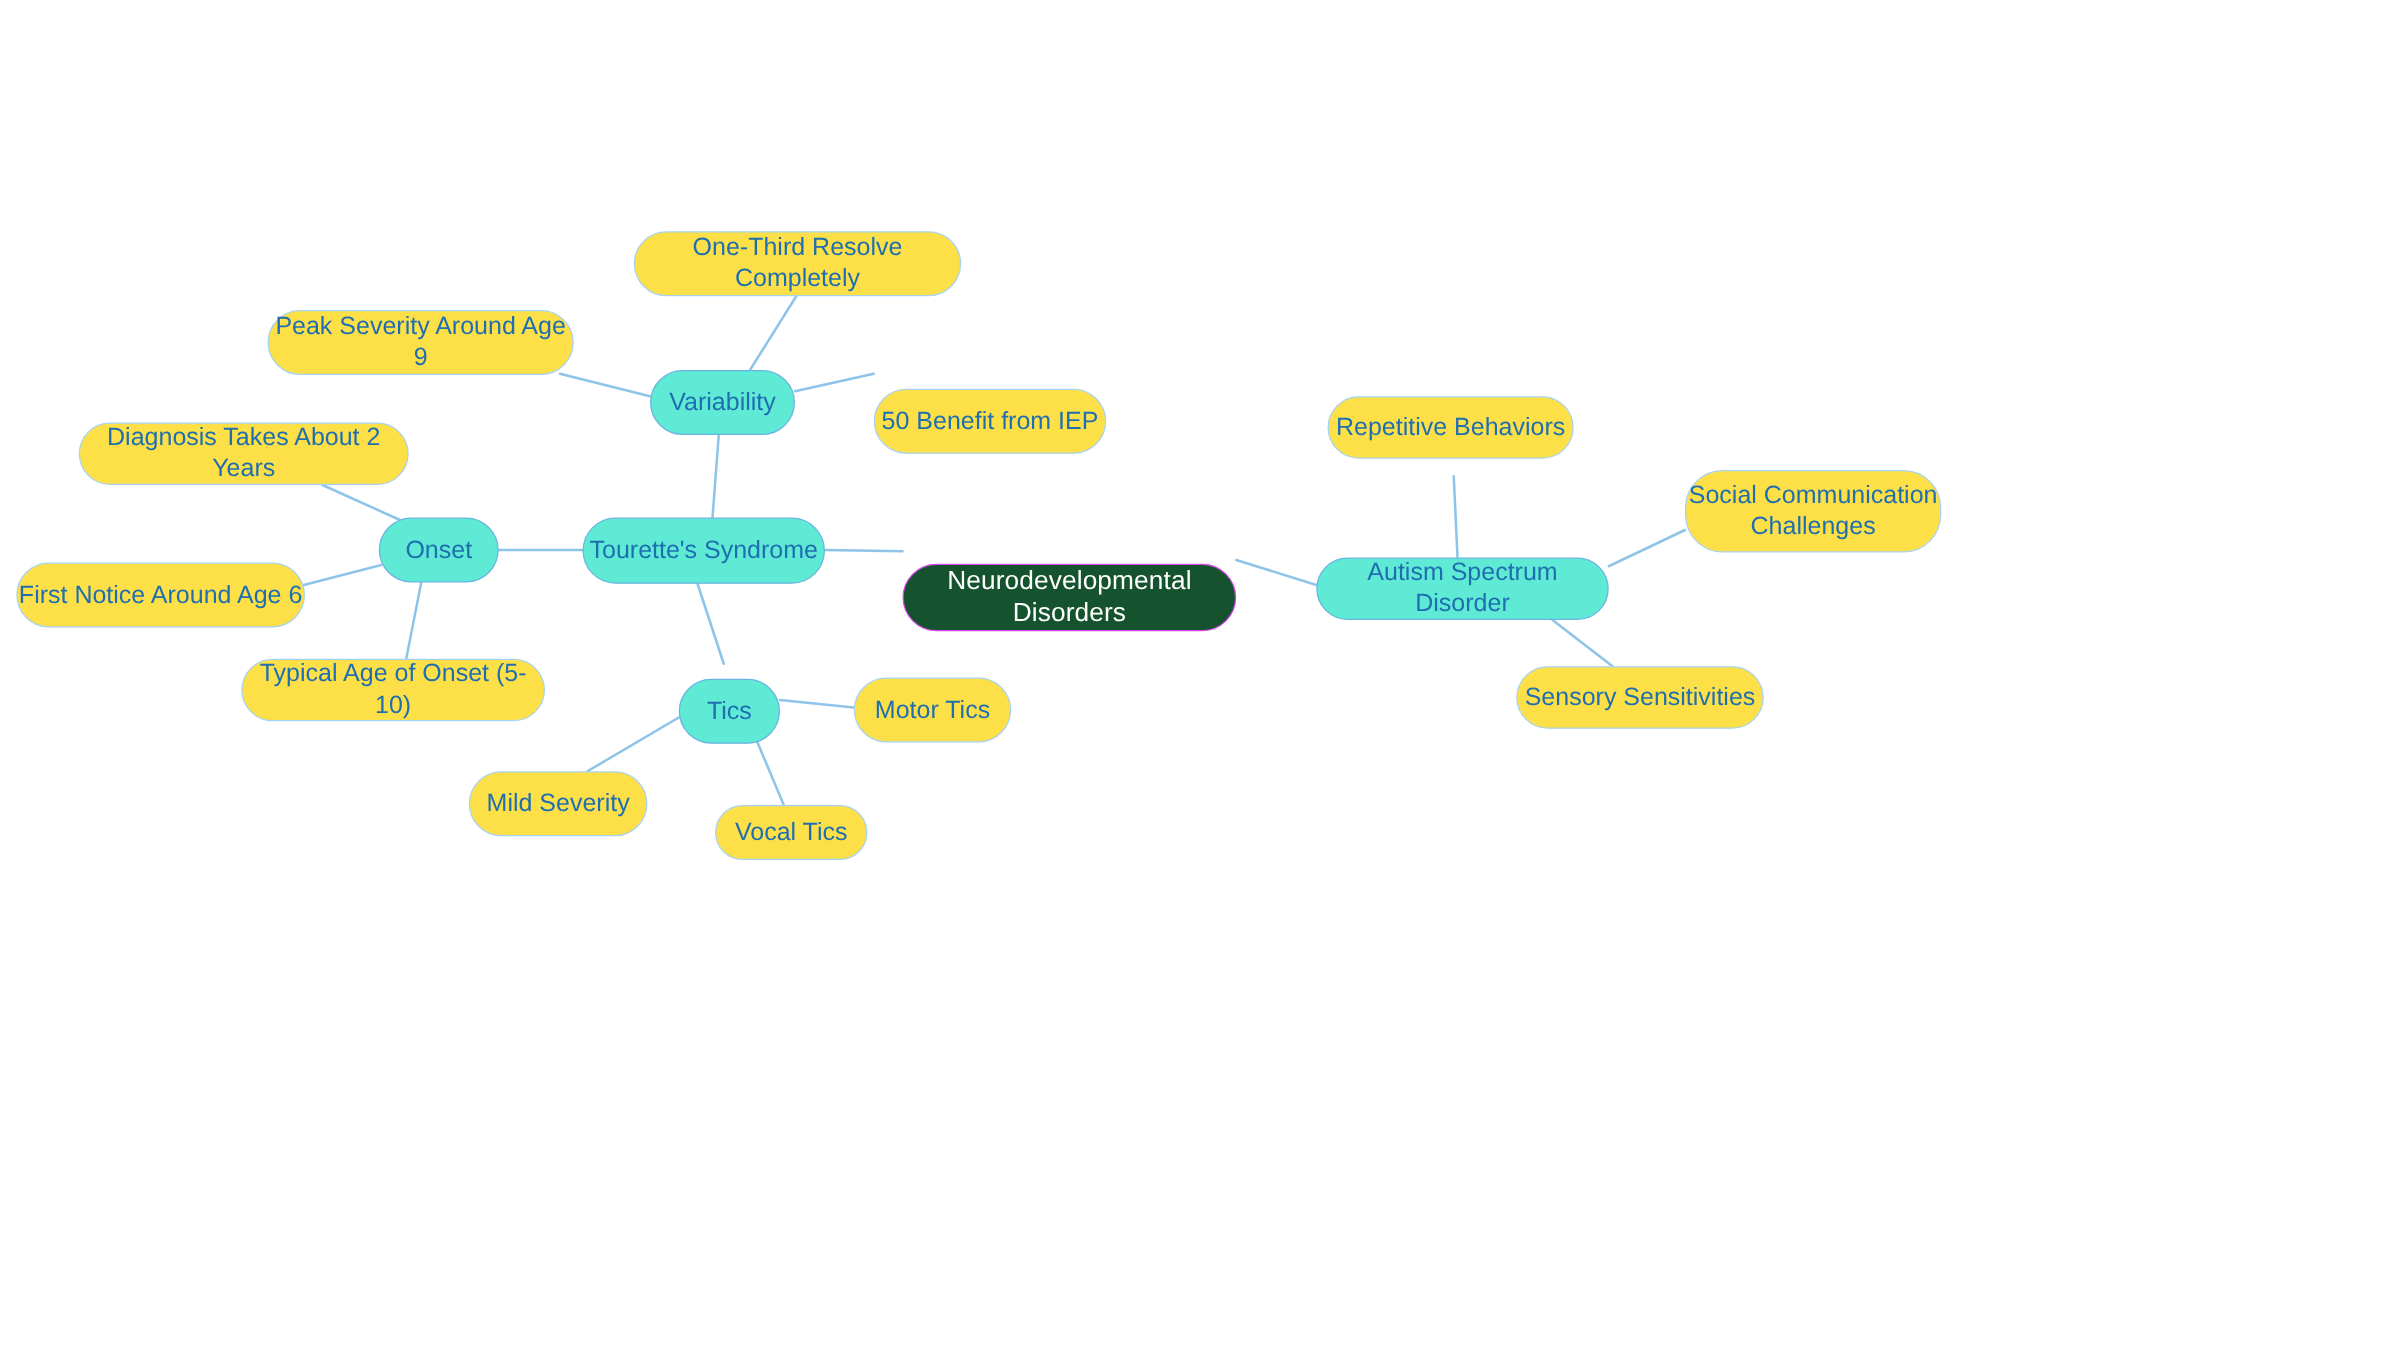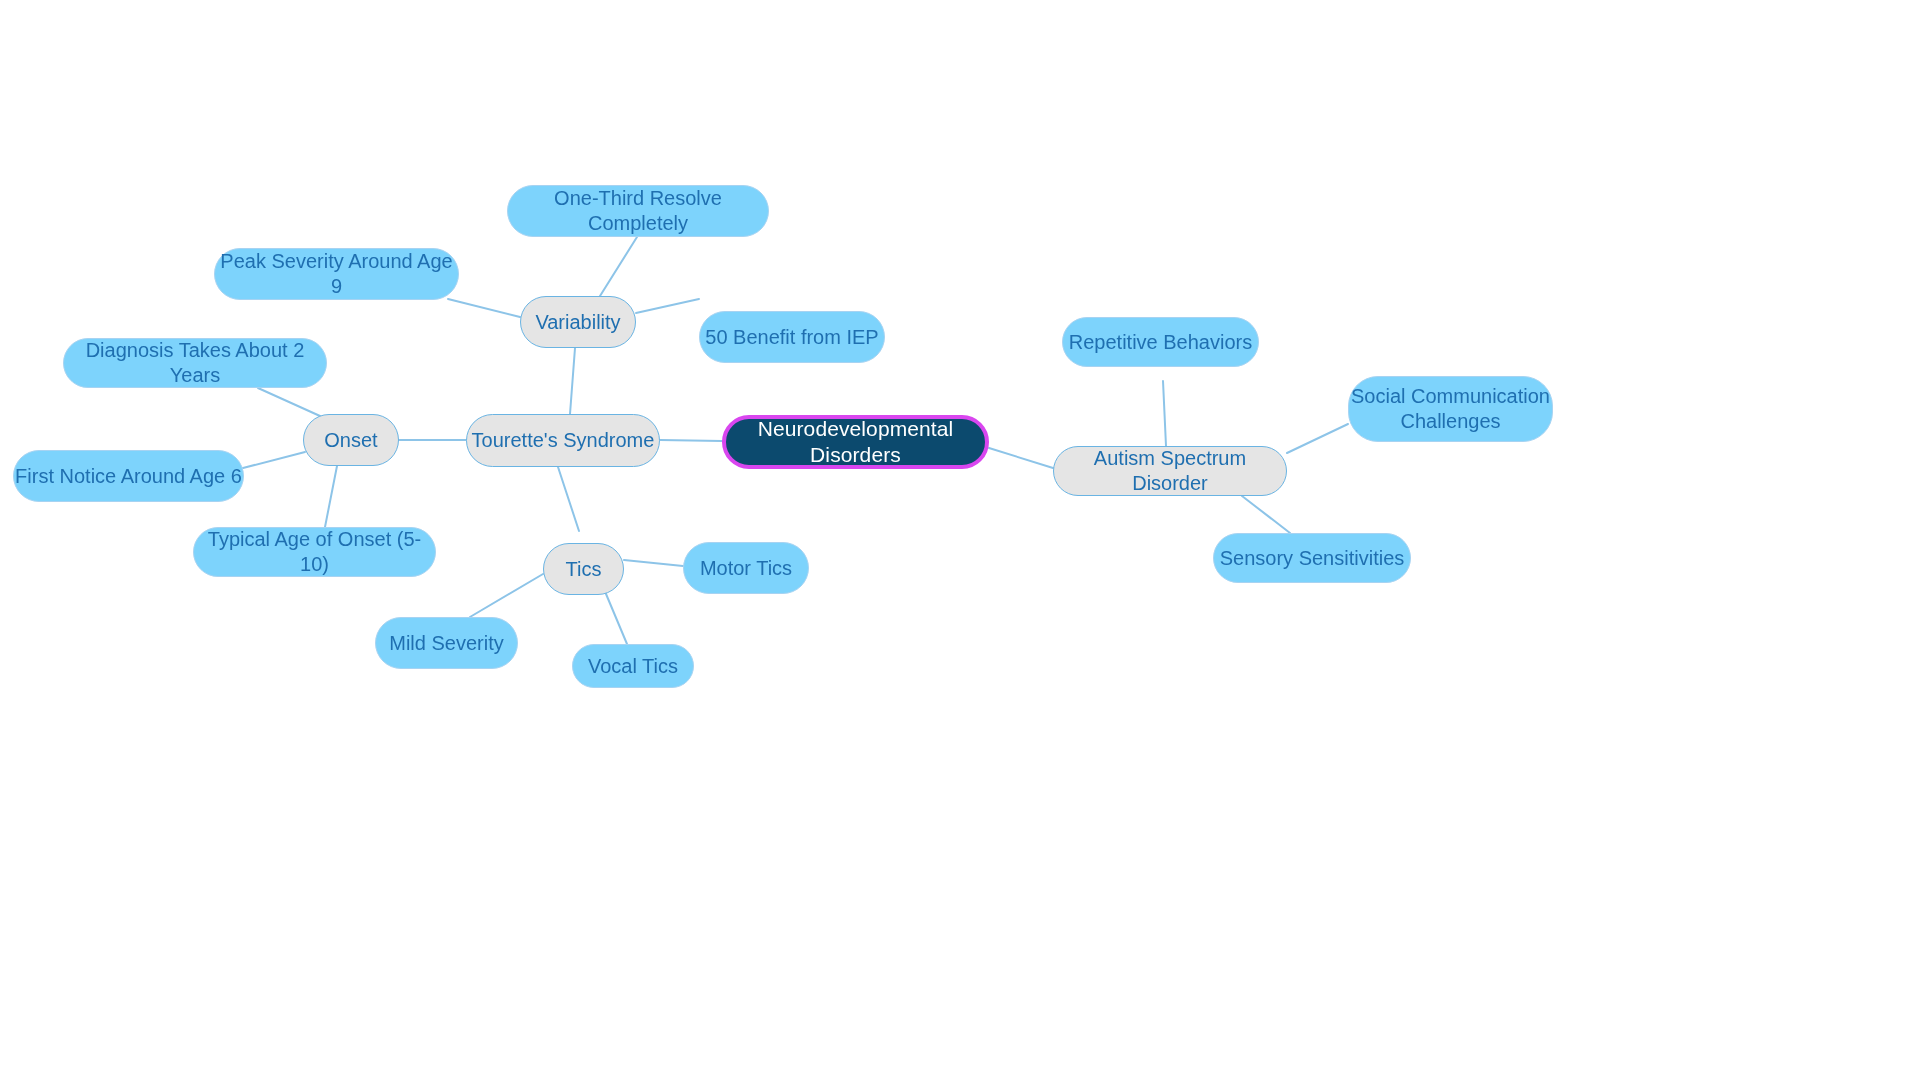--- a/index.html
+++ b/index.html
@@ -29,36 +29,37 @@
     position: absolute;
     box-sizing: border-box;
     display: flex;
     align-items: center;
     justify-content: center;
     text-align: center;
     line-height: 1.25;
     white-space: pre-line;
   }
   .node-root {
-    background: #0c4a6e;
+    background: #14532d;
     color: #ffffff;
-    border: 4px solid #d946ef;
+    border: 1px solid #d946ef;
     border-radius: 32px;
     font-size: 21px;
     letter-spacing: 0.1px;
+    margin-top: 36px;
   }
   .node-branch {
-    background: #e5e5e5;
+    background: #5eead4;
     color: #1f6fb0;
     border: 1.6px solid #6ab4e3;
     border-radius: 30px;
     font-size: 20px;
   }
   .node-leaf {
-    background: #7dd3fc;
+    background: #fde047;
     color: #1f6fb0;
     border: 1.4px solid #a7d3f2;
     border-radius: 30px;
     font-size: 20px;
   }
 </style>
 </head>
 <body>
 
 <div id="canvas">

